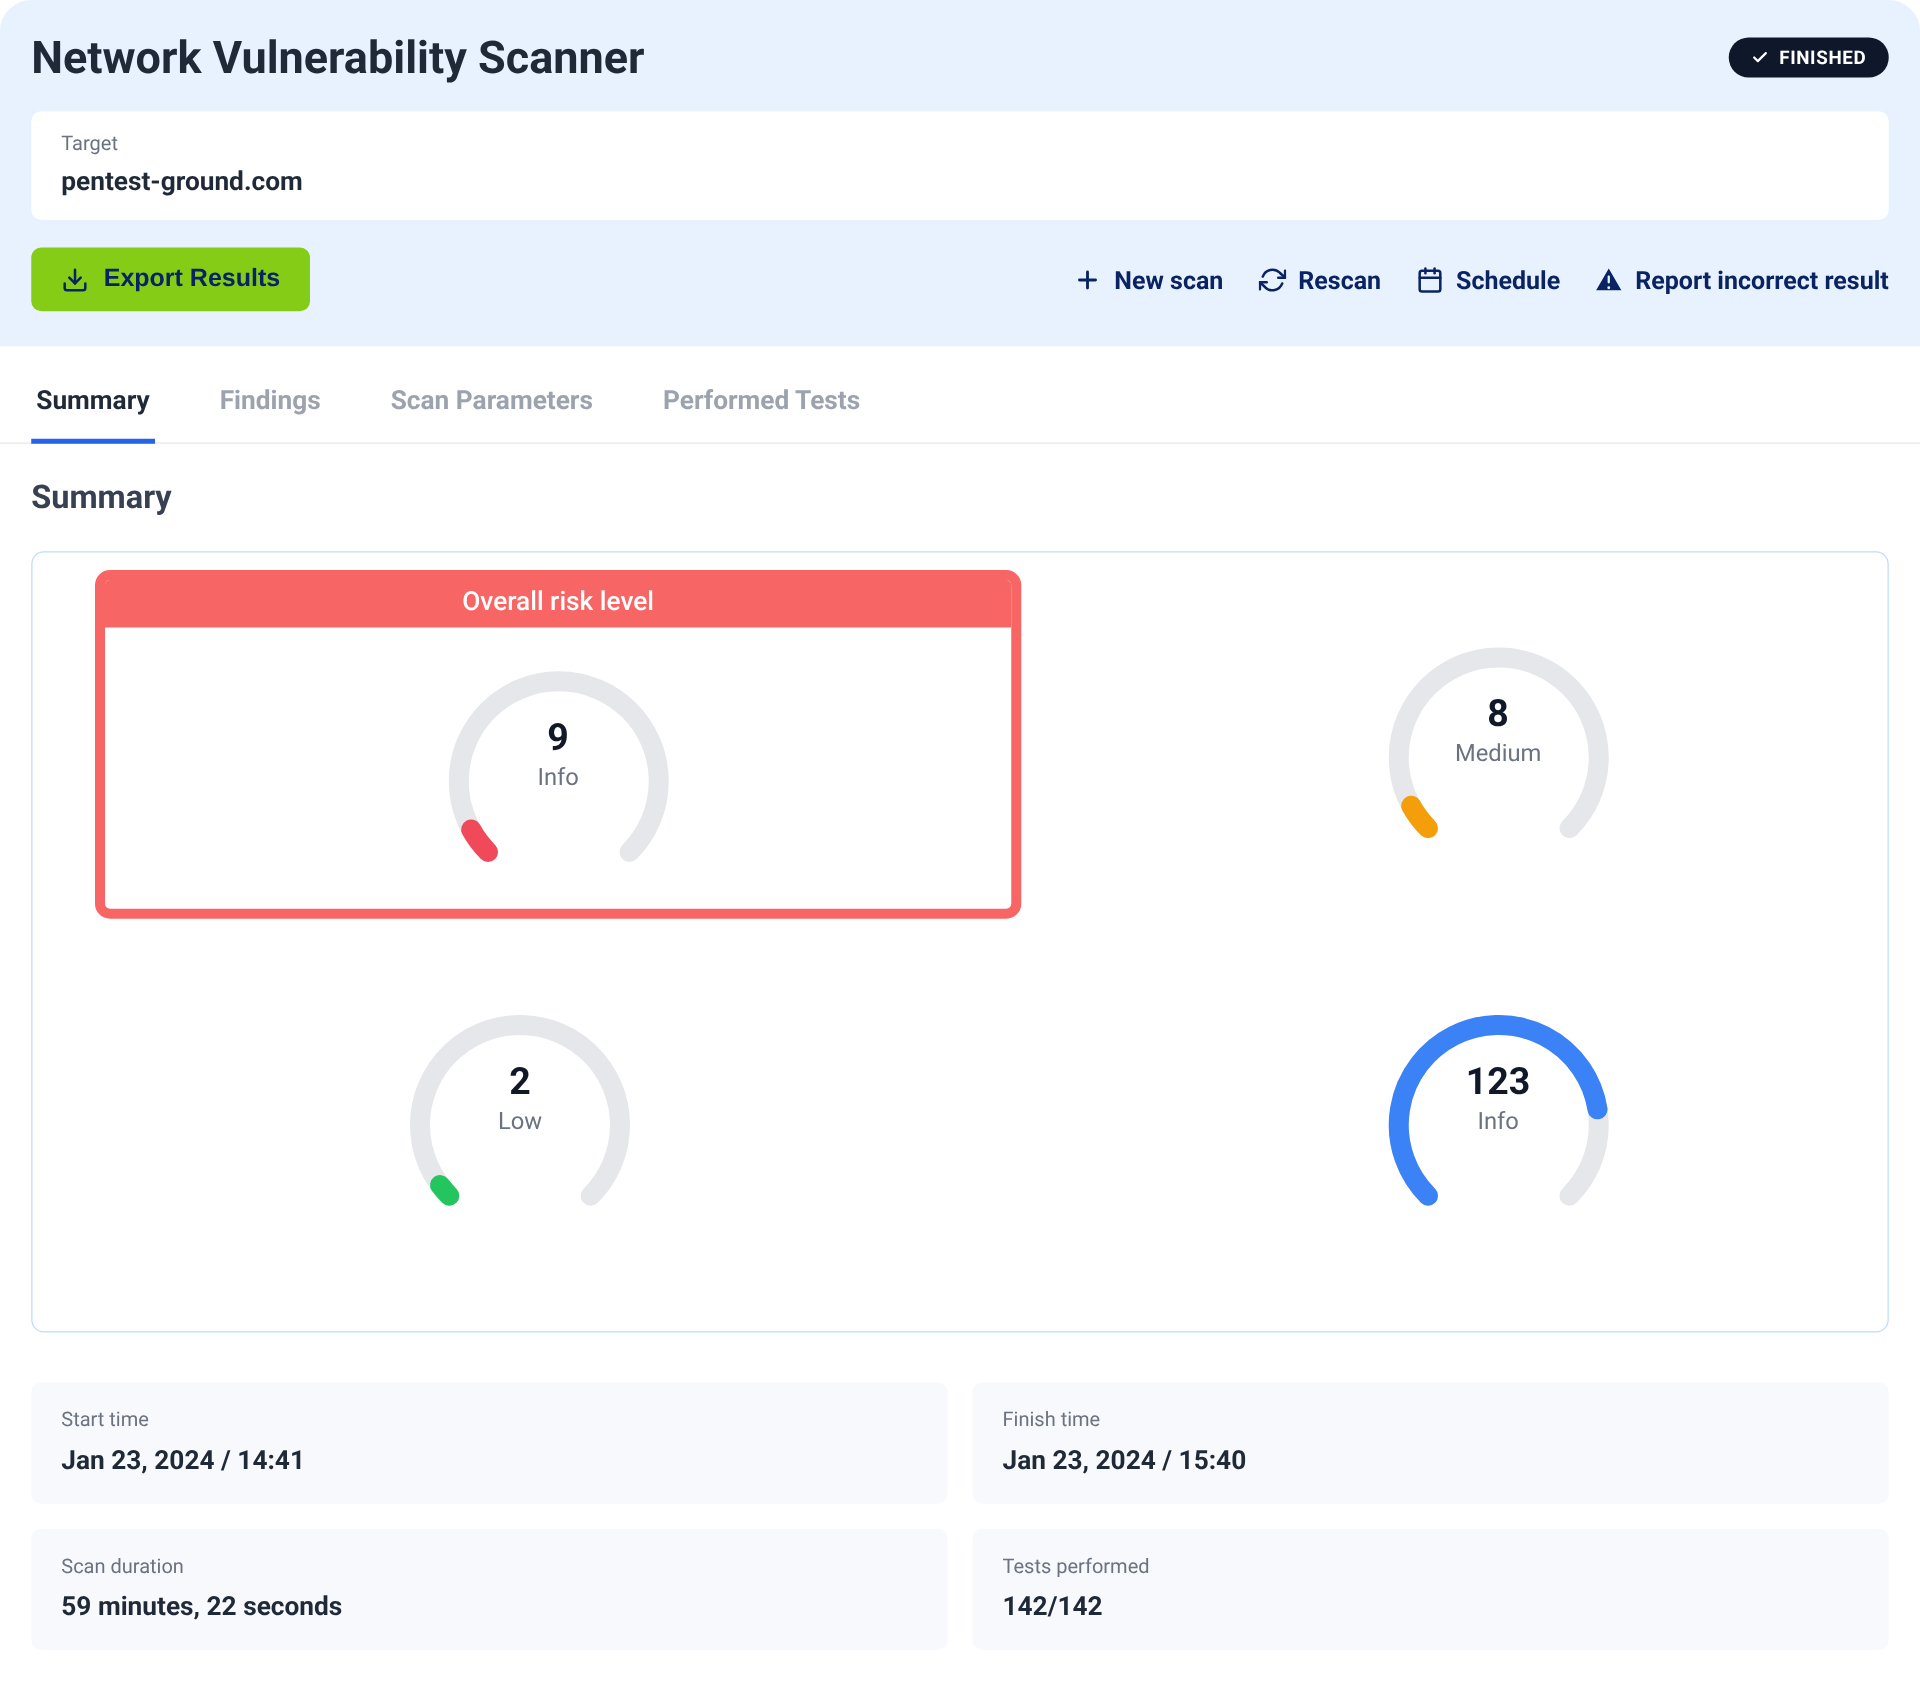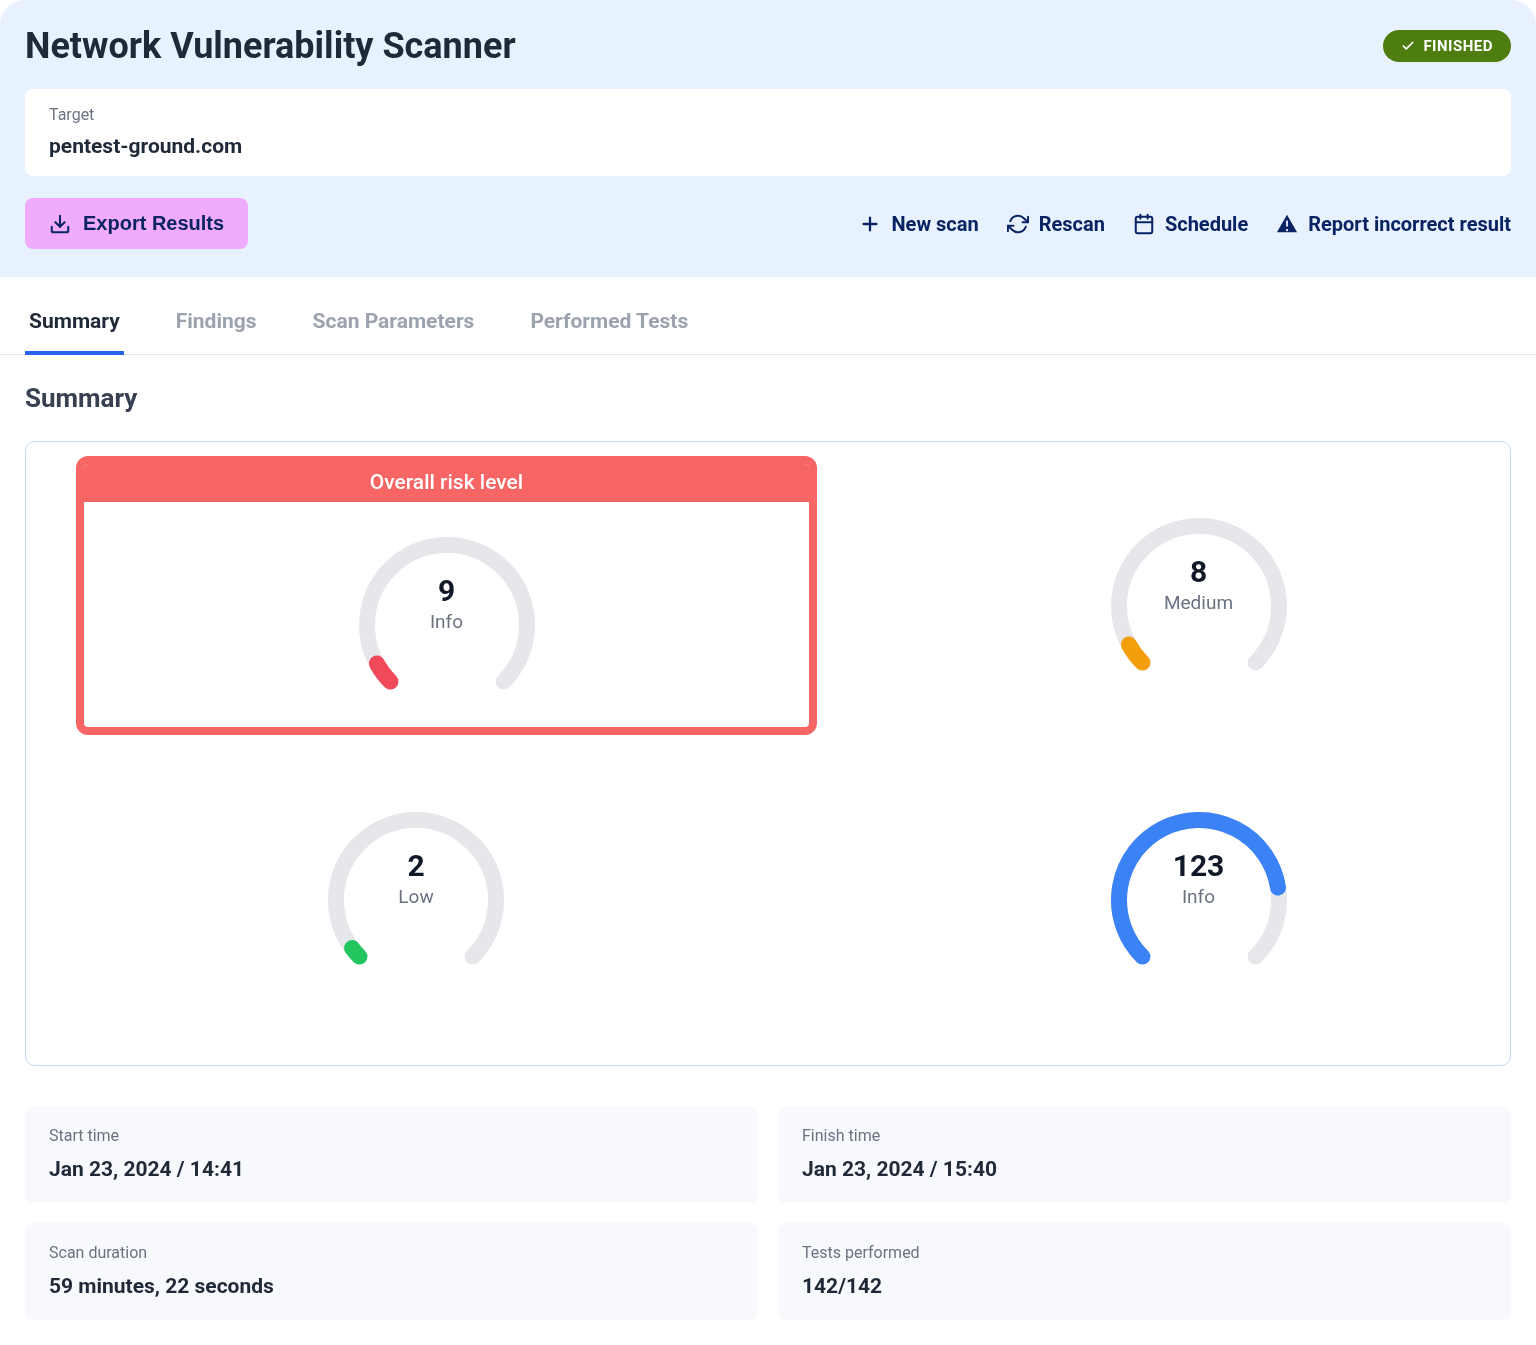--- a/index.html
+++ b/index.html
@@ -25,21 +25,21 @@
     justify-content: space-between;
     align-items: center;
     margin-bottom: 22px;
   }
   .page-title {
     font-size: 36px;
     font-weight: 700;
     color: #1f2937;
   }
   .status-badge {
-    background: #4d7c0f;
+    background: #0f172a;
     color: #fff;
     font-weight: 700;
     font-size: 15px;
     padding: 7px 18px;
     border-radius: 999px;
     display: inline-flex;
     align-items: center;
     gap: 8px;
     letter-spacing: 0.5px;
   }
@@ -59,21 +59,21 @@
     font-size: 21px;
     font-weight: 700;
     color: #1f2937;
   }
   .actions-row {
     display: flex;
     justify-content: space-between;
     align-items: center;
   }
   .export-btn {
-    background: #f0abfc;
+    background: #84cc16;
     color: #0a2463;
     border: none;
     border-radius: 8px;
     padding: 14px 24px;
     font-size: 20px;
     font-weight: 700;
     display: inline-flex;
     align-items: center;
     gap: 12px;
     cursor: pointer;

